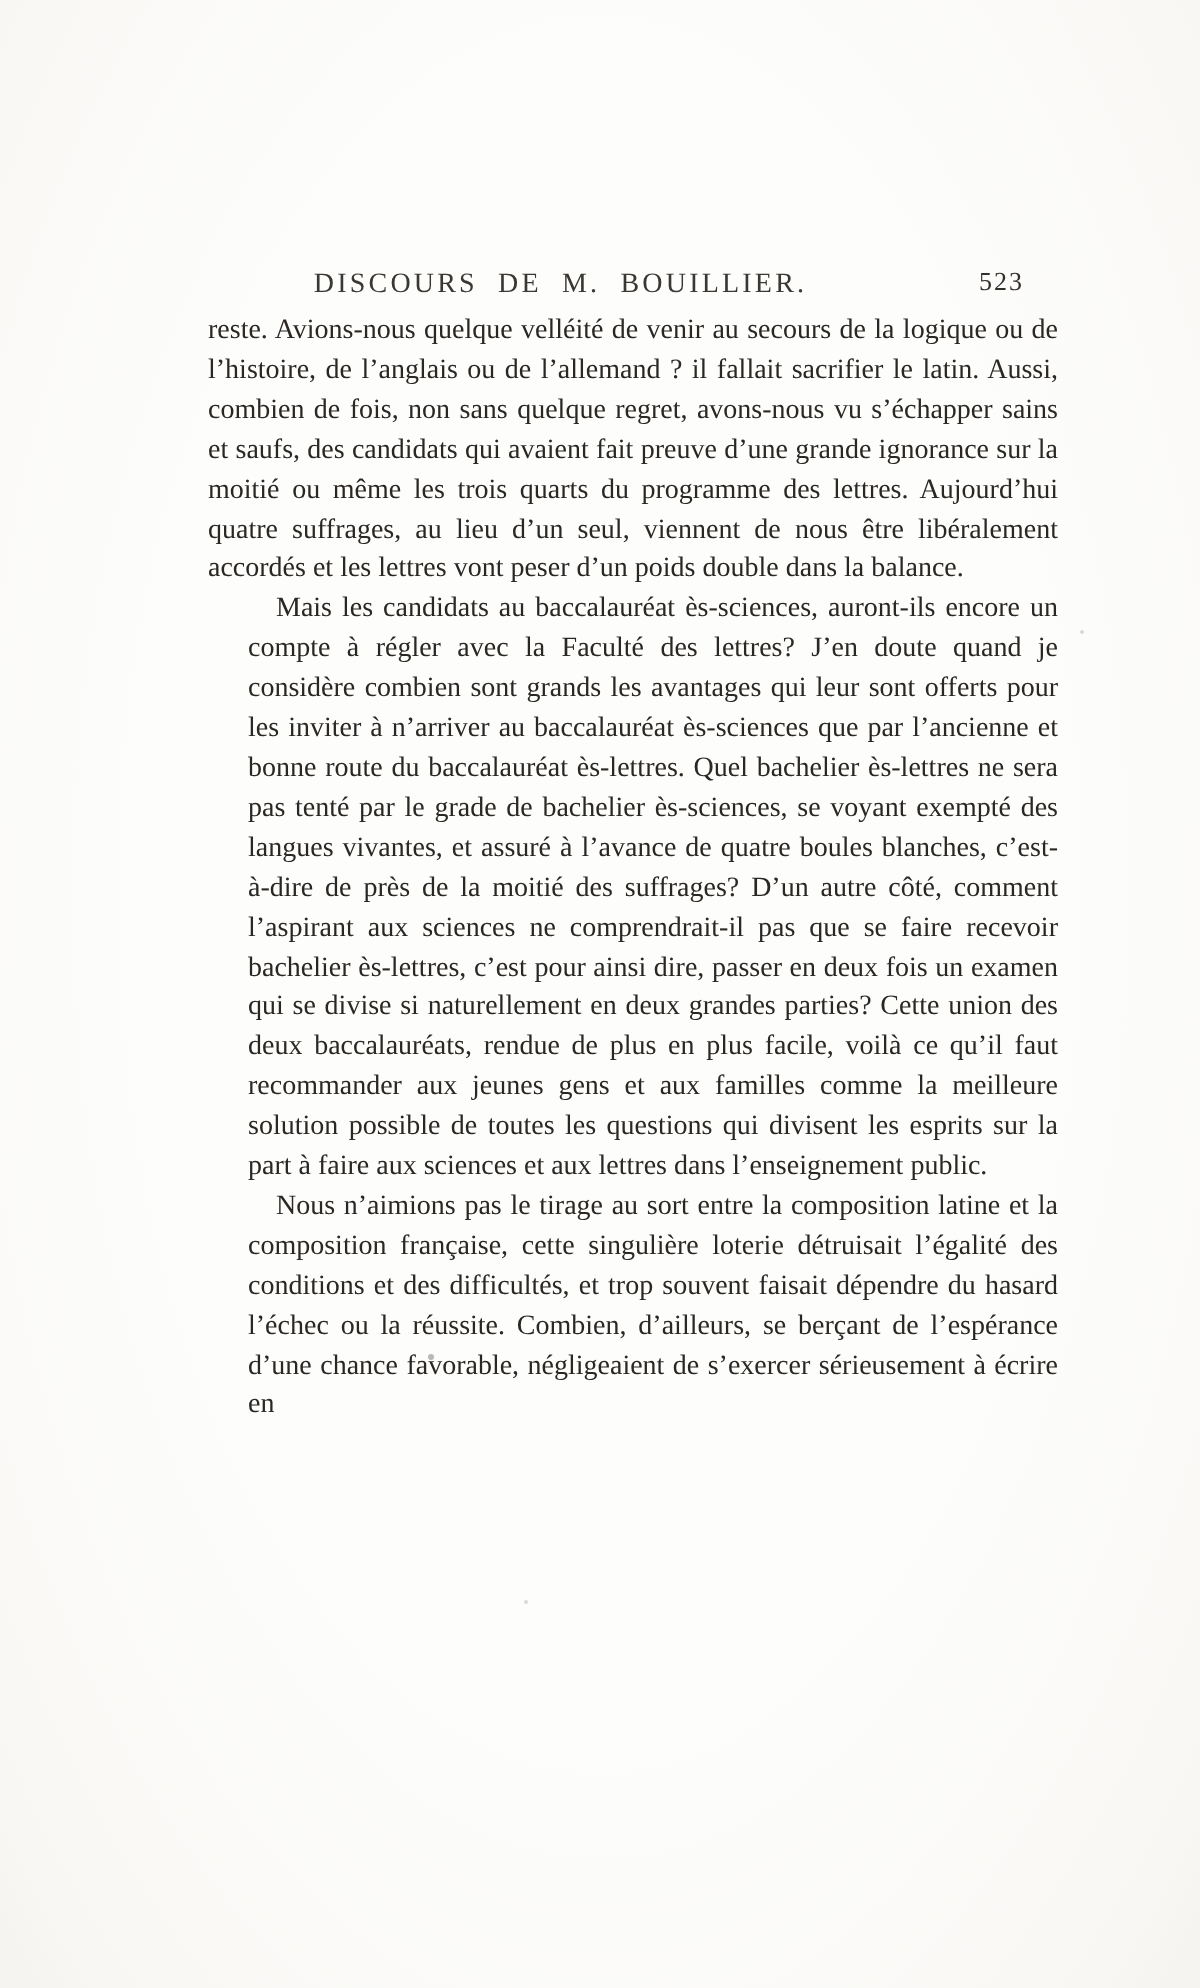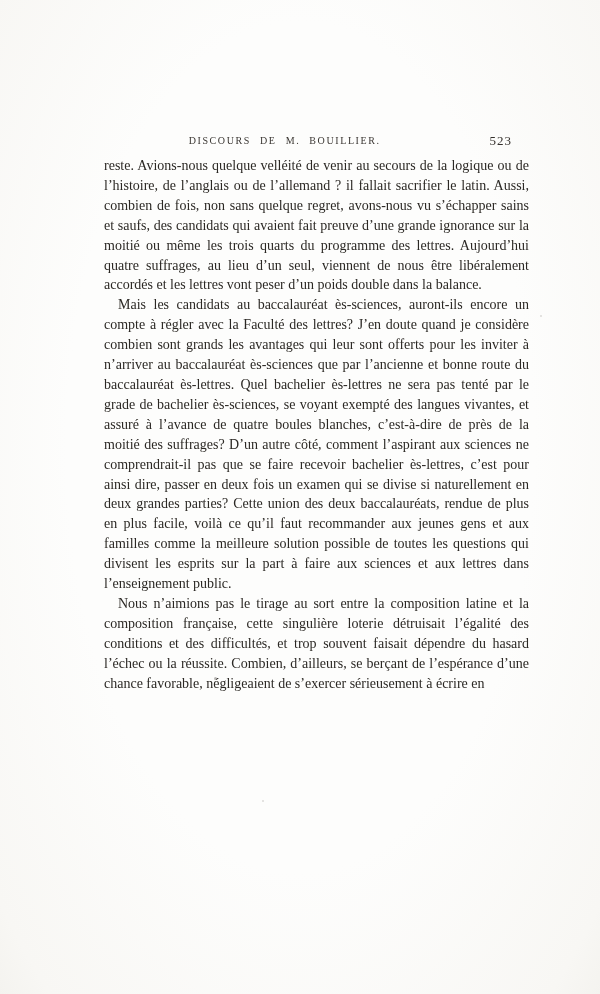--- a/index.html
+++ b/index.html
@@ -22,21 +22,21 @@
     top: 133px;
     left: 88px;
     width: 424px;
     height: 18px;
   }
   .header-title {
     position: absolute;
     left: 50%;
     transform: translateX(-58%);
     top: 2px;
-    font-size: 10px;
+    font-size: 14px;
     letter-spacing: 1.6px;
     word-spacing: 5px;
     color: #3b3733;
     white-space: nowrap;
   }
   .page-number {
     position: absolute;
     right: 0;
     top: 0;
     font-size: 13px;
@@ -52,20 +52,21 @@
     font-size: 14px;
     line-height: 19.9px;
     color: #2b2824;
   }
   .body-text p {
     margin: 0;
     padding: 0;
   }
   .body-text p.indented {
     text-indent: 14px;
+    margin-left: 20px;
   }
   .scan-speck {
     position: absolute;
     border-radius: 50%;
     background: rgba(60, 55, 50, 0.35);
   }
   .speck-1 { width: 3px; height: 3px; left: 214px; top: 677px; }
   .speck-2 { width: 2px; height: 2px; left: 540px; top: 315px; opacity: .5; }
   .speck-3 { width: 2px; height: 2px; left: 262px; top: 800px; opacity: .5; }
 </style>

